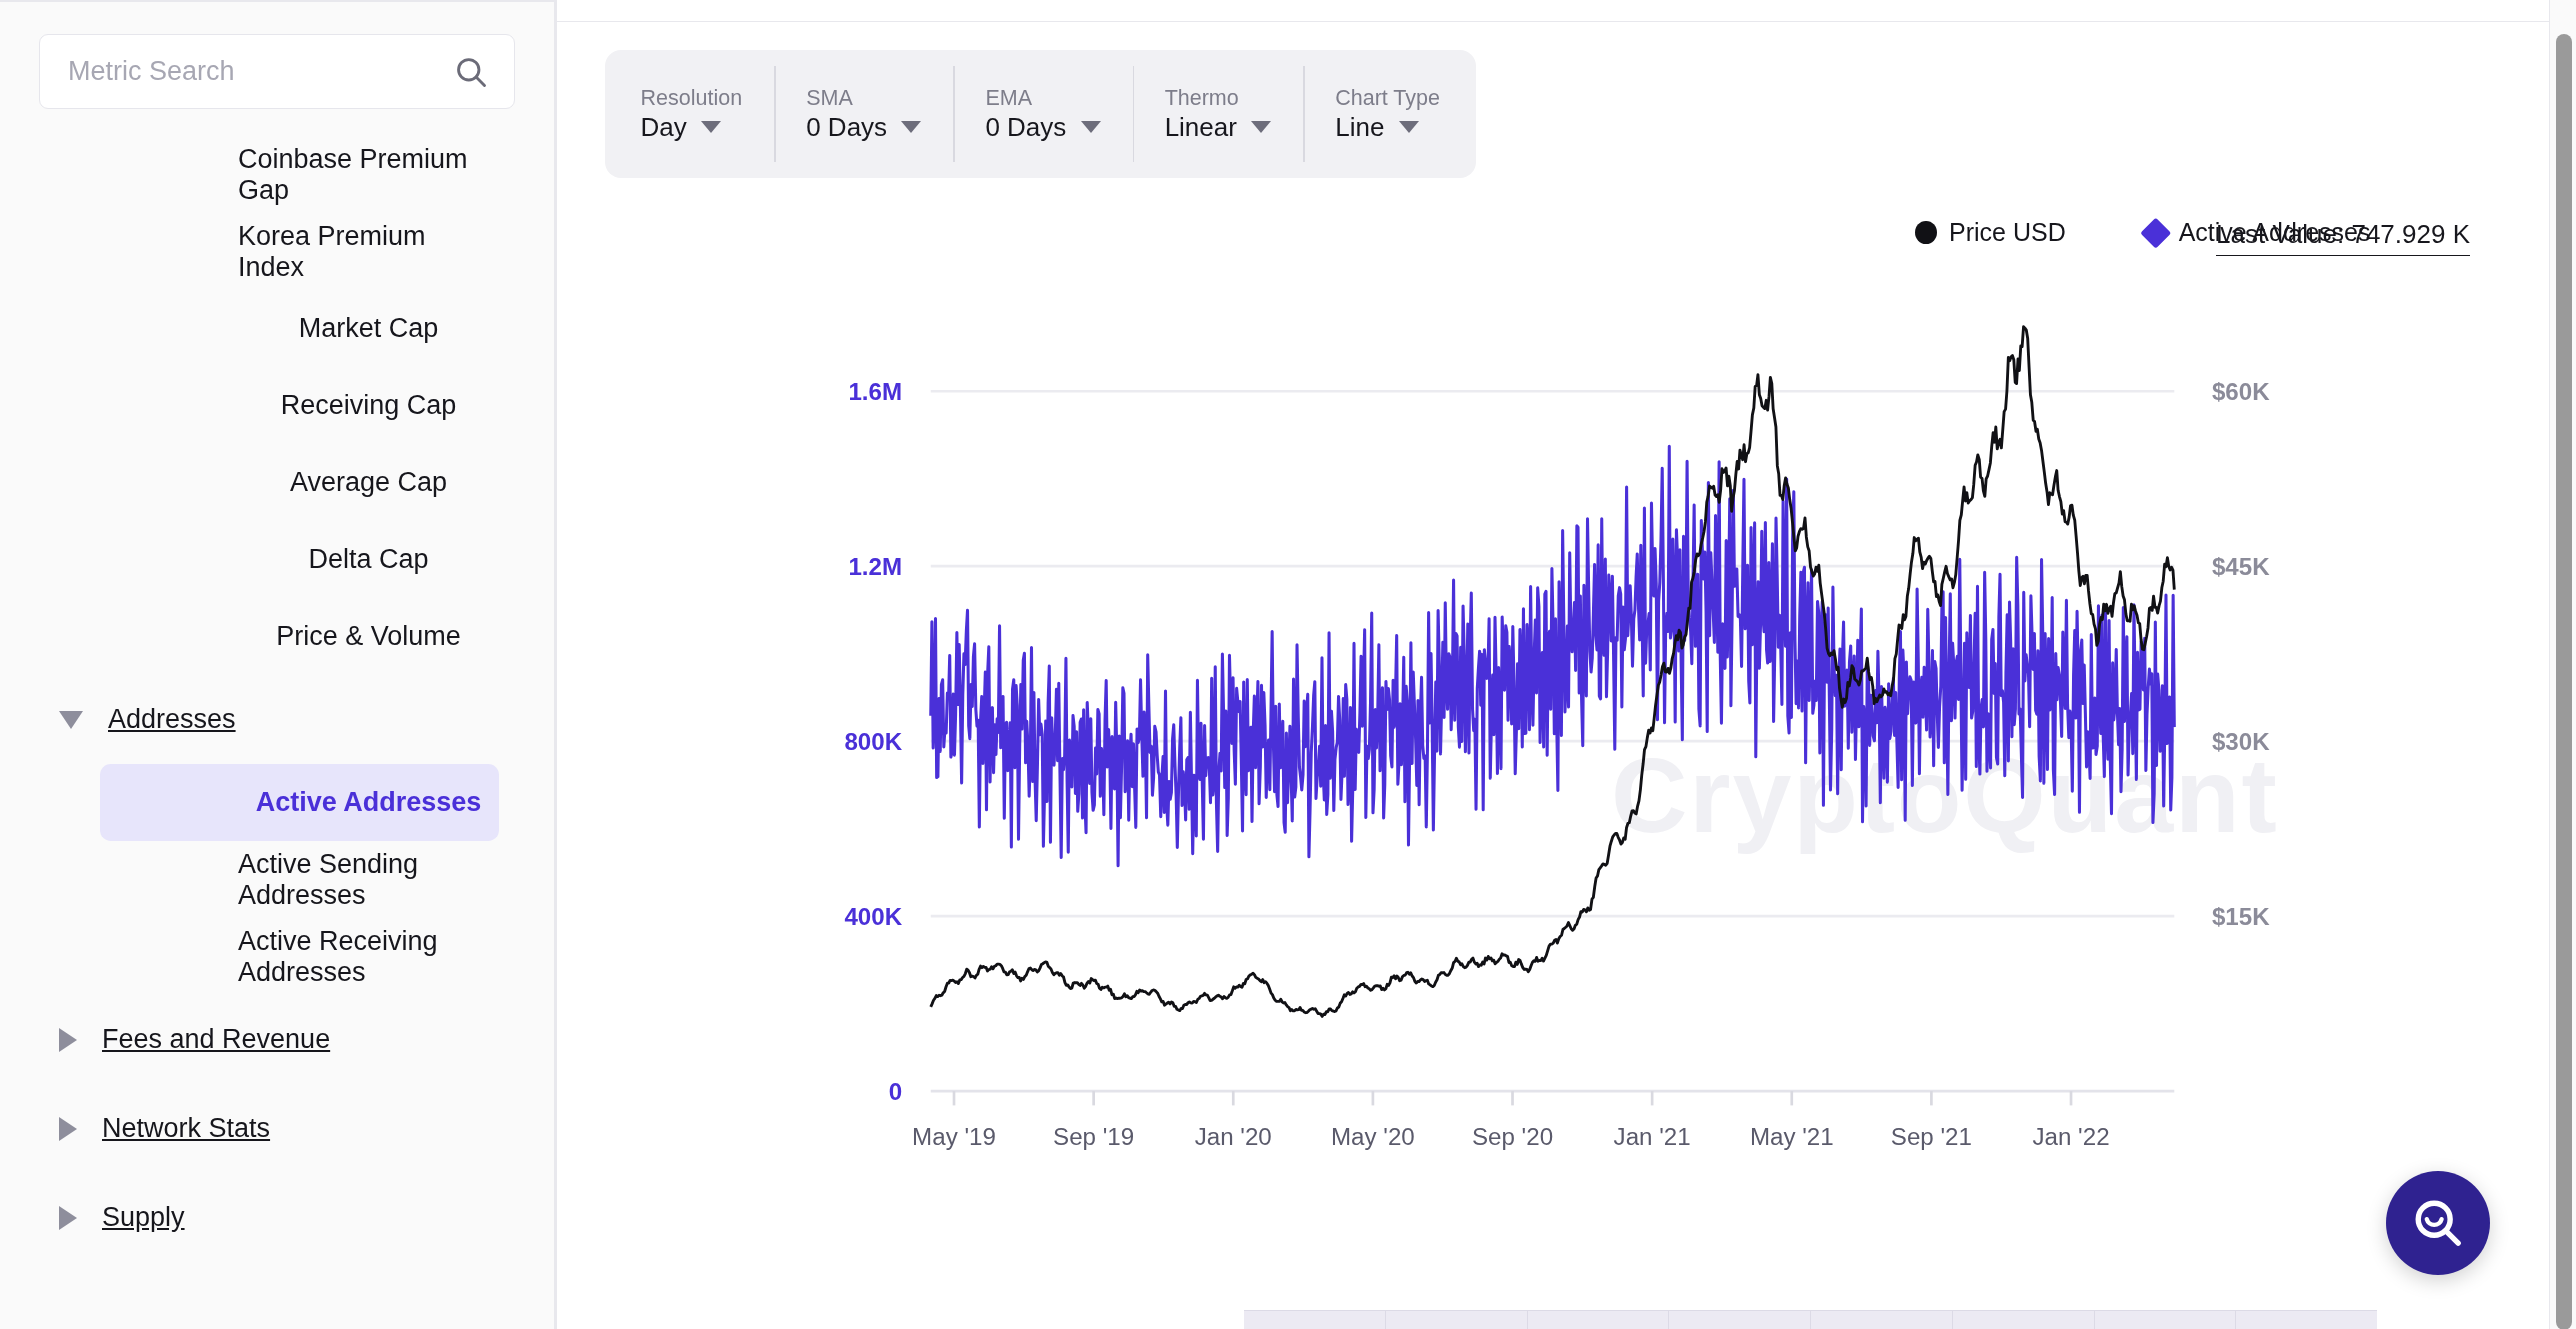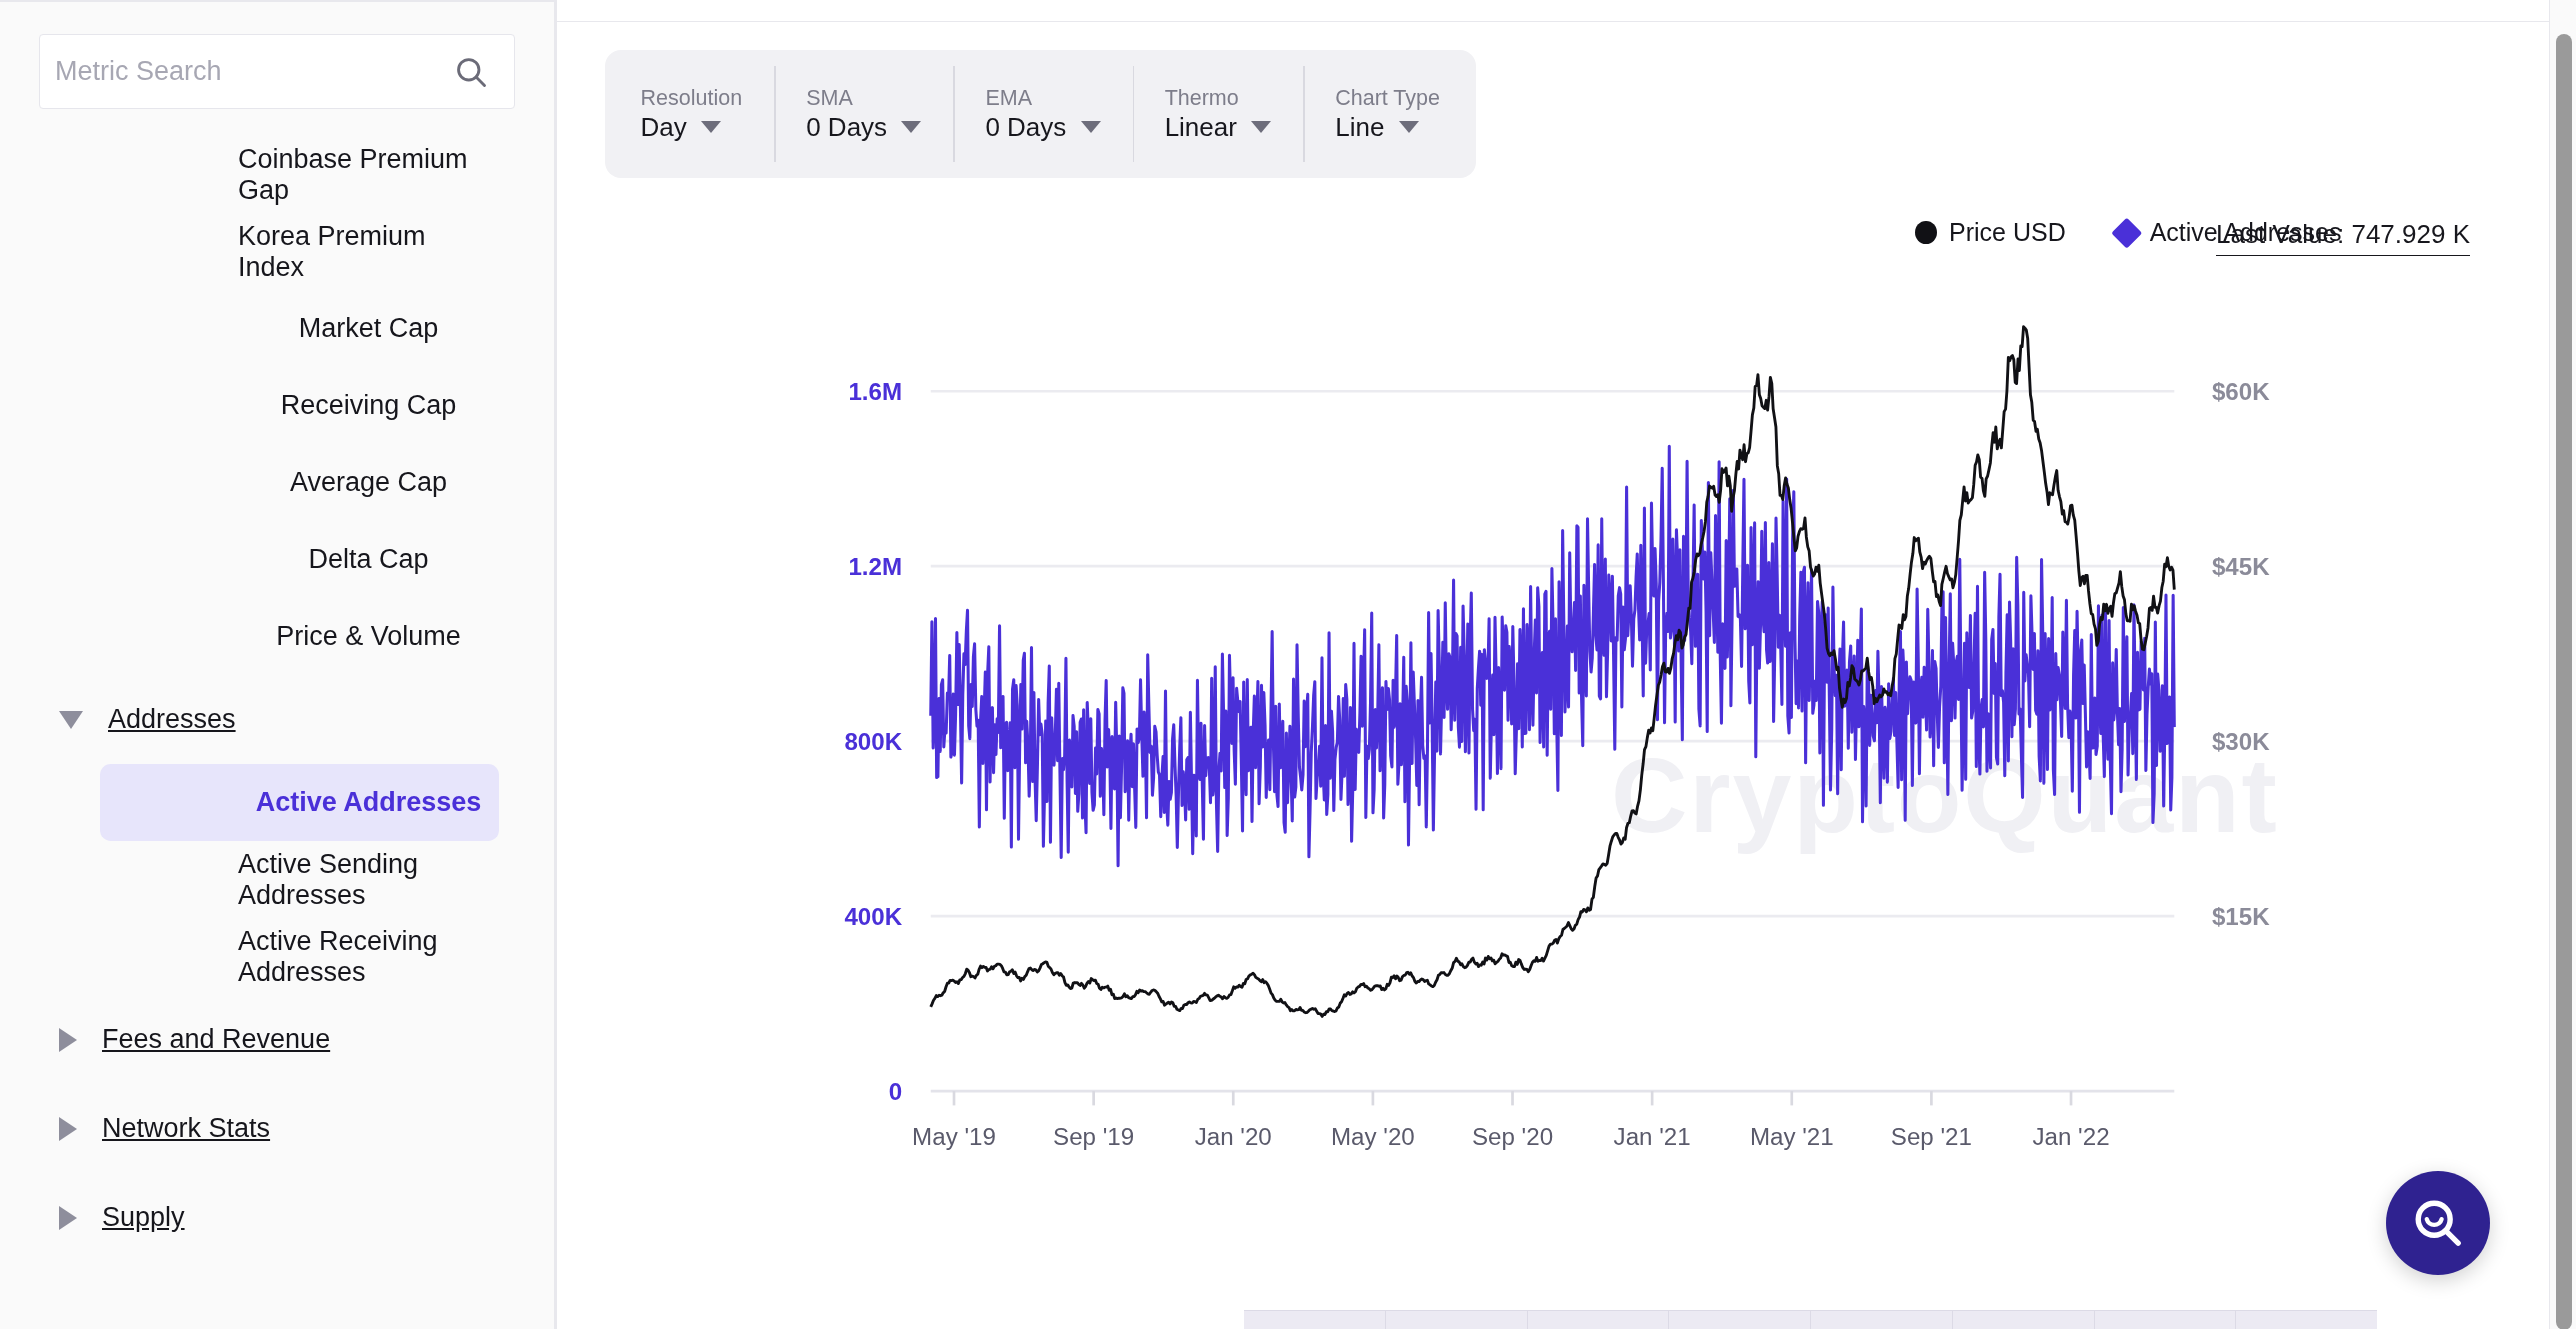--- a/index.html
+++ b/index.html
@@ -20,23 +20,23 @@
     position: relative;
     overflow: hidden;
     flex: 0 0 555px;
   }
   #sidebar-topline { position:absolute; top:0; left:0; right:0; height:1.8px; background:#e8e8ed; }
   .search-wrap { margin: 34px 39px 0 39px; }
   .search-box {
     height: 75px;
     background: #ffffff;
     border: 1.8px solid #e6e6ec;
-    border-radius: 4px;
+    border-radius: 9px;
     display: flex; align-items: center;
-    padding: 0 25px 0 15px;
+    padding: 0 25px 0 28px;
   }
   .search-box input {
     flex: 1; border: none; outline: none; background: transparent;
     font-family: "Liberation Sans", sans-serif;
     font-size: 27px; color: #2b2b33;
   }
   .search-box input::placeholder { color: #a7a7b3; }
   .search-ico { width: 36px; height: 36px; flex: 0 0 36px; color: #6b6b78; }
 
   .nav-list { margin-top: 27px; }
@@ -100,21 +100,21 @@
   .tb-arrow {
     width: 0; height: 0;
     border-left: 10.7px solid transparent;
     border-right: 10.7px solid transparent;
     border-top: 12.5px solid #6d6d7b;
   }
 
   
   .legend {
     position: absolute; top: 218px; left: 1360px;
-    display: flex; align-items: flex-end; gap: 50px;
+    display: flex; align-items: flex-end; gap: 79px;
   }
   .legend-item { display: flex; align-items: center; gap: 12.5px; }
   .legend-label { font-size: 25px; color: #16161c; }
   .dot-black { width: 21.5px; height: 23px; border-radius: 50%; background: #111115; }
   .diamond-purple { width: 21.5px; height: 21.5px; background: #4a30d8; transform: rotate(45deg); border-radius: 2.7px;}
 
   .last-value {
     position: absolute; top: 219px; right: 106px;
     font-size: 26px; color: #17171d;
     border-bottom: 1.8px solid #17171d;

